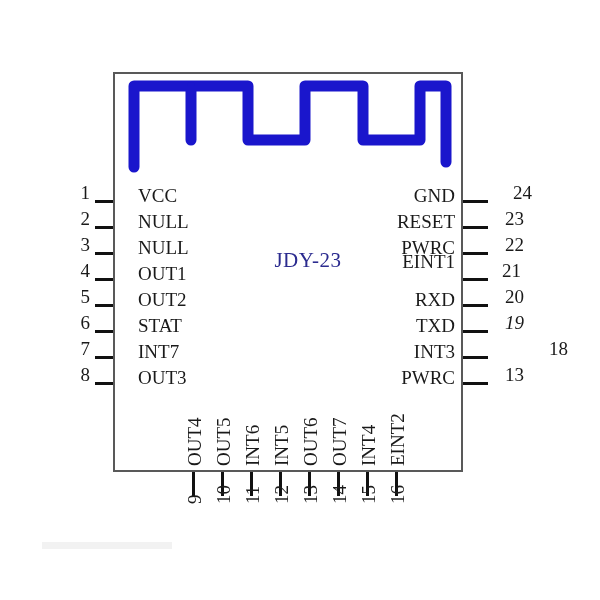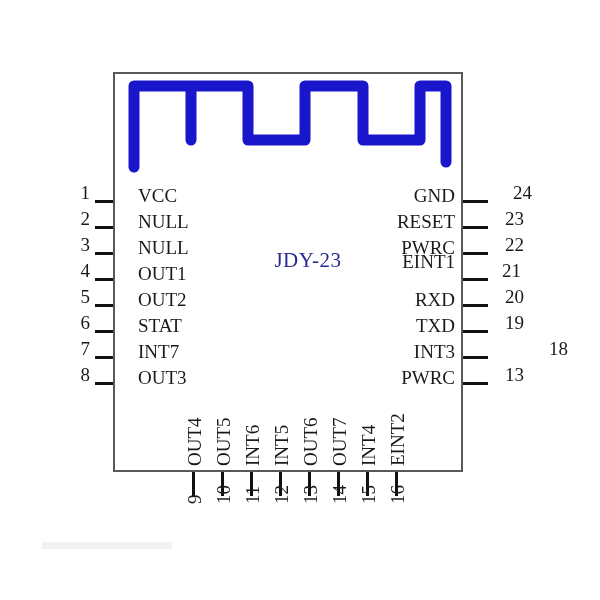--- a/index.html
+++ b/index.html
@@ -173,21 +173,21 @@
       <div class="lead-h" style="left: 463px; width: 25px; top: 252px;"></div>
       <div class="pin-num pin-num-right" style="left: 505px; top: 235px;">22</div>
       <div class="pin-label pin-label-right" style="top: 238px;">PWRC</div>
       <div class="lead-h" style="left: 463px; width: 25px; top: 278px;"></div>
       <div class="pin-num pin-num-right" style="left: 502px; top: 261px;">21</div>
       <div class="pin-label pin-label-right" style="top: 252px;">EINT1</div>
       <div class="lead-h" style="left: 463px; width: 25px; top: 304px;"></div>
       <div class="pin-num pin-num-right" style="left: 505px; top: 287px;">20</div>
       <div class="pin-label pin-label-right" style="top: 290px;">RXD</div>
       <div class="lead-h" style="left: 463px; width: 25px; top: 330px;"></div>
-      <div class="pin-num pin-num-right" style="left: 505px; top: 313px;">19</div>
+      <div class="pin-num pin-num-right" style="left: 505px; top: 313px; font-style: italic;">19</div>
       <div class="pin-label pin-label-right" style="top: 316px;">TXD</div>
       <div class="lead-h" style="left: 463px; width: 25px; top: 356px;"></div>
       <div class="pin-num pin-num-right" style="left: 505px; top: 339px; margin-left: 44px;">18</div>
       <div class="pin-label pin-label-right" style="top: 342px;">INT3</div>
       <div class="lead-h" style="left: 463px; width: 25px; top: 382px;"></div>
       <div class="pin-num pin-num-right" style="left: 505px; top: 365px;">13</div>
       <div class="pin-label pin-label-right" style="top: 368px;">PWRC</div>
     </div>
   <div id="leads-bottom">
       <div class="lead-v" style="left: 192px; top: 472px; height: 24px;"></div>

